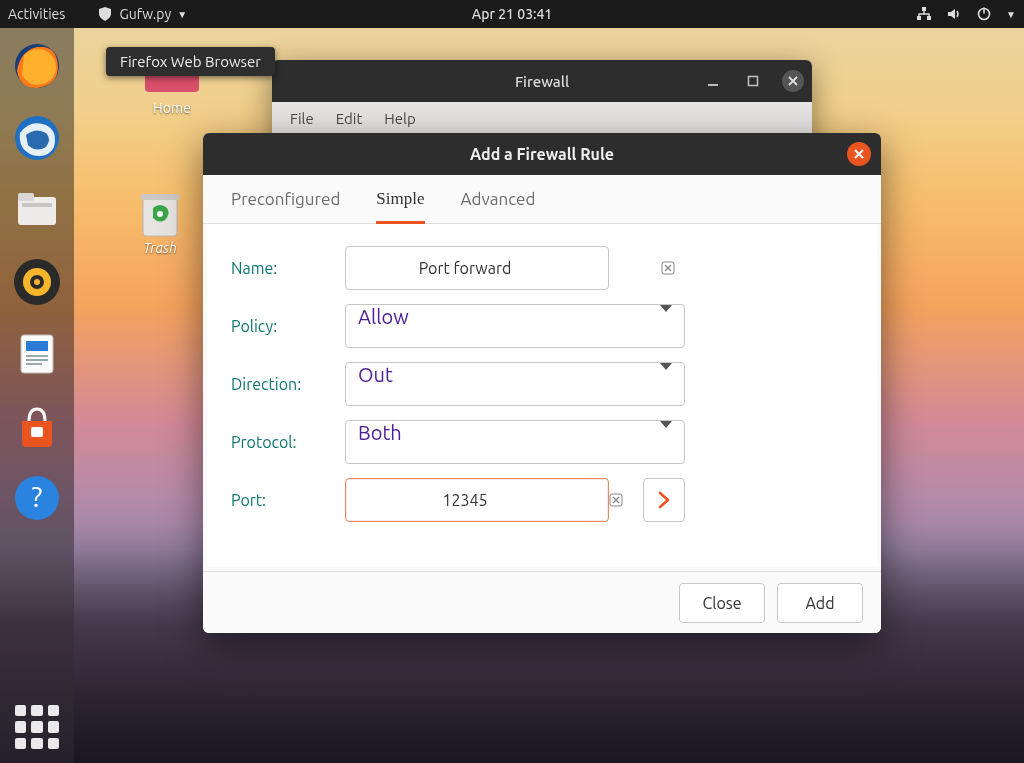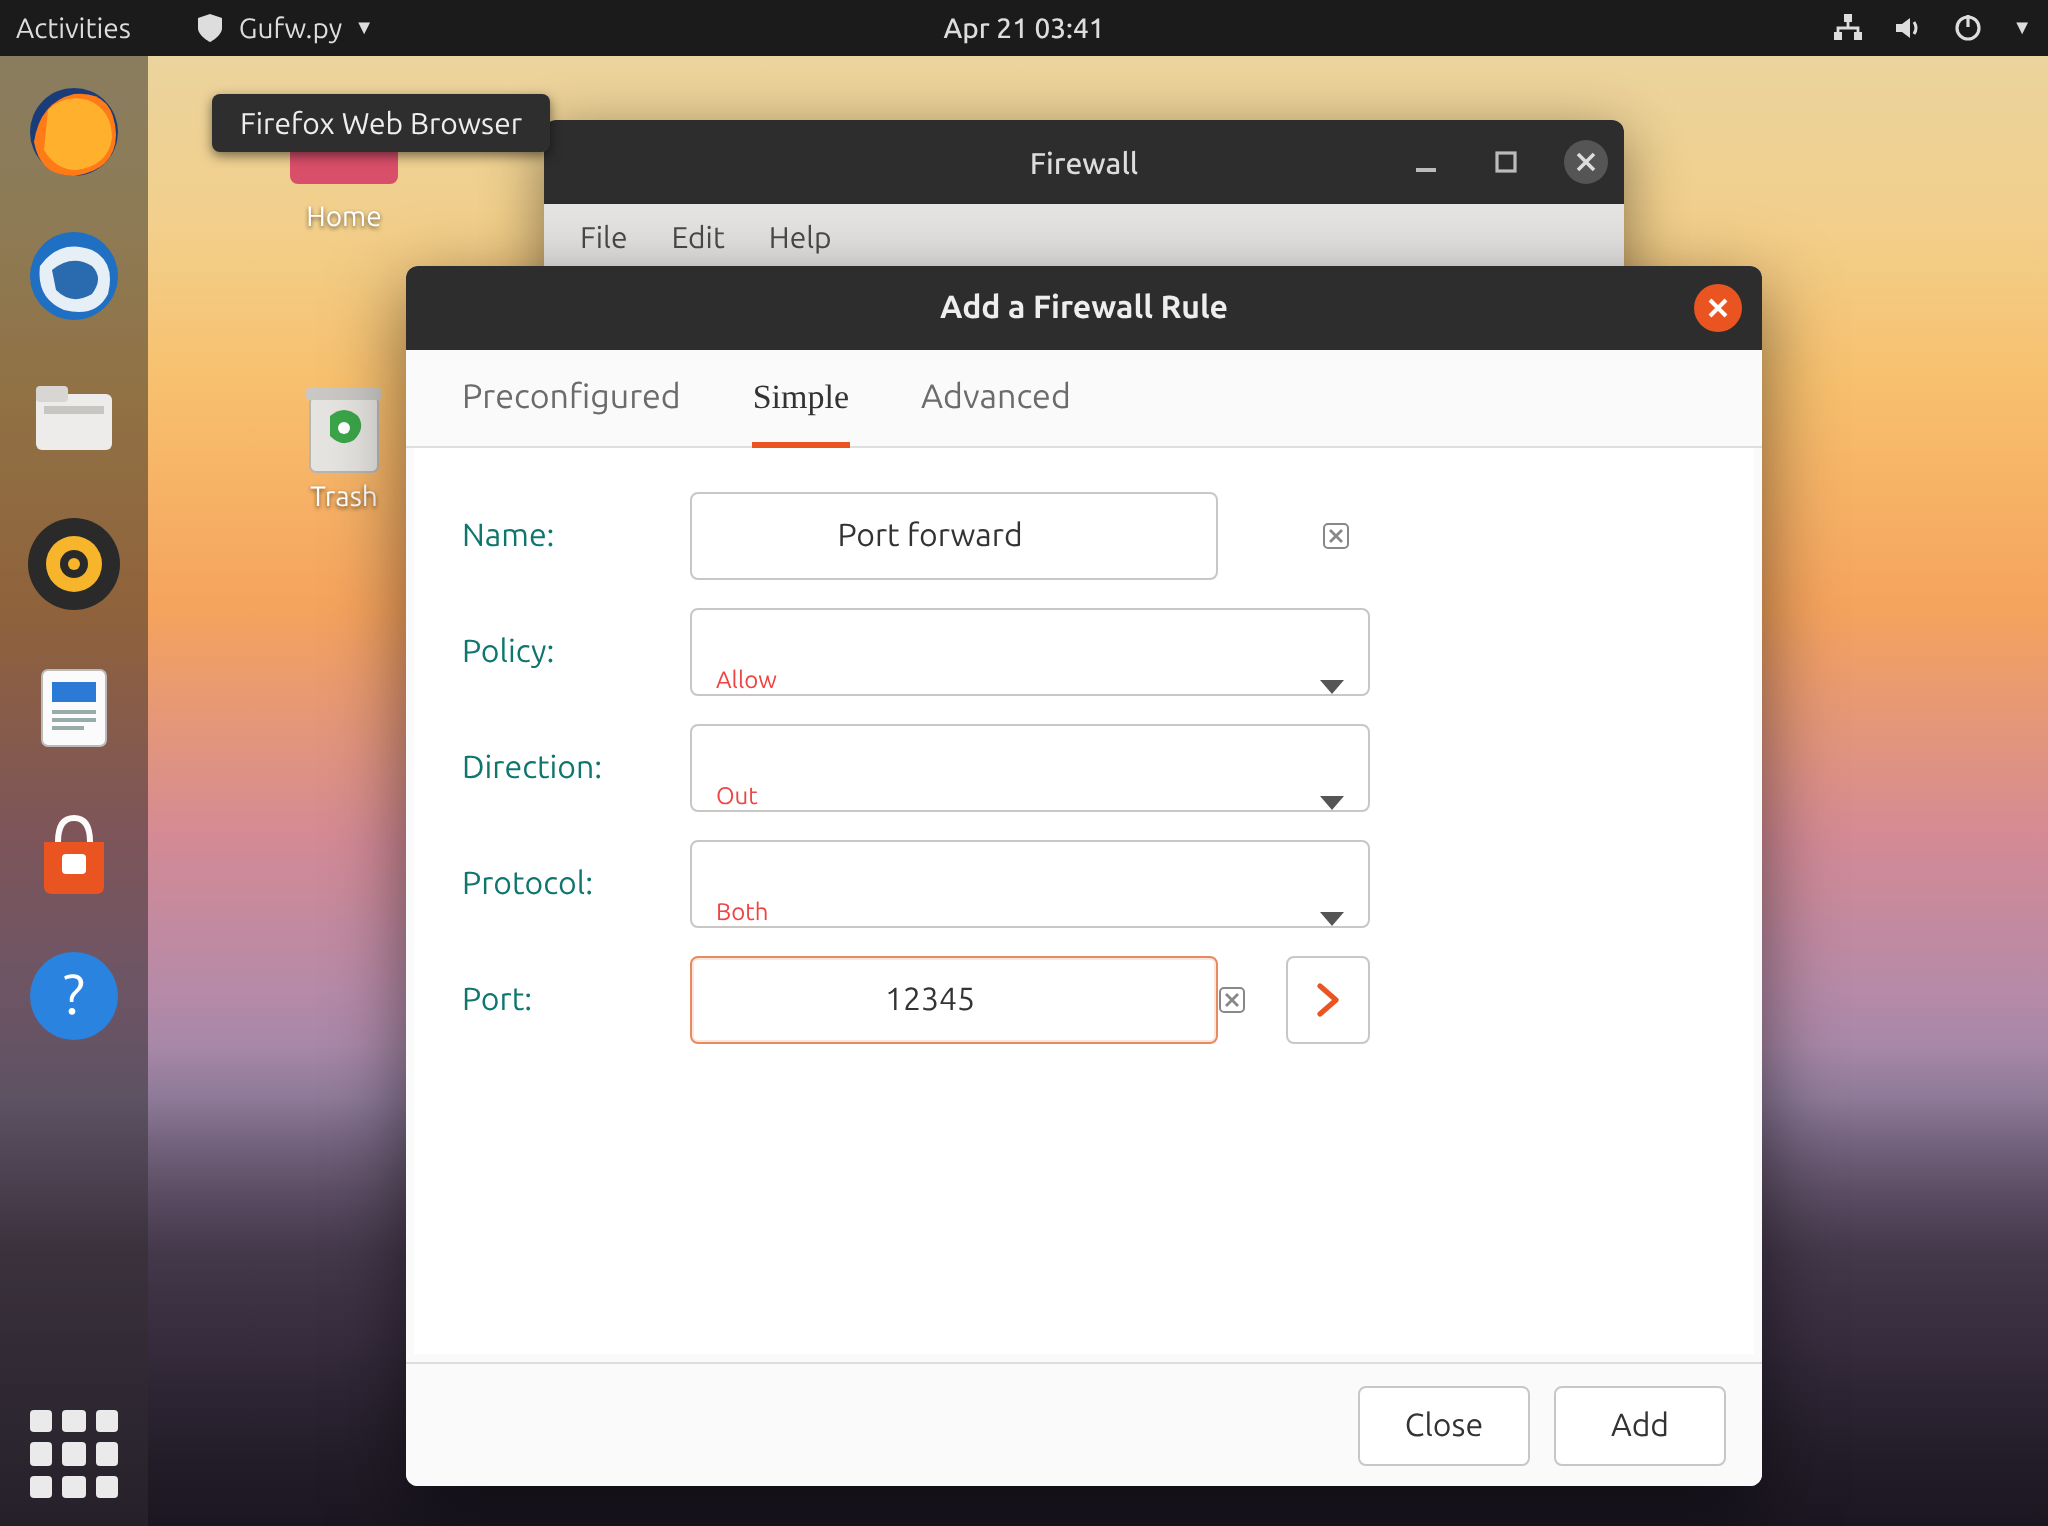--- a/index.html
+++ b/index.html
@@ -52,21 +52,21 @@
     height:42px; background:#2d2d2d; color:#ddd; display:flex; align-items:center; justify-content:center;
     position:relative; font-weight:500; font-size:15px;
   }
   .fw-titlebar .win-controls { position:absolute; right:8px; display:flex; gap:18px; align-items:center; }
   .win-btn { width:22px; height:22px; border-radius:50%; display:flex; align-items:center; justify-content:center; color:#ccc; font-size:14px; }
   .win-btn.close { background:#555; }
   .fw-menubar { height:34px; background:#e6e4e2; display:flex; align-items:center; gap:22px; padding:0 18px; color:#4a4a4a; font-size:15px; border-bottom:1px solid #d0cec9; }
 
   
   .dialog {
-    position:absolute; top:133px; left:203px; width:678px; height:610px;
+    position:absolute; top:133px; left:203px; width:678px; height:500px;
     background:#ffffff; border-radius:6px; box-shadow:0 12px 38px rgba(0,0,0,0.5);
     z-index:30; display:flex; flex-direction:column; overflow:hidden;
   }
   .dlg-titlebar {
     height:42px; background:#2d2d2d; color:#eee; display:flex; align-items:center; justify-content:center;
     position:relative; font-weight:600; font-size:16px;
   }
   .dlg-close {
     position:absolute; right:10px; top:9px; width:24px; height:24px; border-radius:50%;
     background:#e95420; display:flex; align-items:center; justify-content:center; color:#fff; font-size:13px;
@@ -83,21 +83,21 @@
   .fld-label { color:#0f766e; font-size:16px; align-self:center; }
   .fld-row { display:flex; align-items:center; gap:10px; }
   .text-input {
     flex:1; height:44px; border:1px solid #c9c7c4; border-radius:4px; padding:0 36px 0 12px;
     font-size:16px; color:#333; background:#fff; max-width:340px; position:relative;text-align:center;
   }
   .input-wrap { position:relative; display:inline-block; width:340px; }
   .input-wrap .clear { position:absolute; right:10px; top:50%; transform:translateY(-50%); color:#888; font-size:13px; }
   .select {
     width:340px; height:44px; border:1px solid #c9c7c4; border-radius:4px; padding:0 12px;
-    display:flex; align-items:flex-end; justify-content:space-between; font-size:12px; color:#ef4444; background:#fff;
+    display:flex; align-items:flex-start; justify-content:space-between; font-size:20px; color:#4c1d95; background:#fff;
   }
   .port-row { display:flex; align-items:center; gap:10px; }
   .port-row .input-wrap { width:288px; }
   .port-row .text-input { max-width:288px; border:1.5px solid #e58b5f; box-shadow:0 0 0 1px rgba(233,84,32,0.15) inset; }
   .chev-btn { width:42px; height:44px; border:1px solid #c9c7c4; border-radius:4px; display:flex; align-items:center; justify-content:center; background:#fff; }
   .dlg-footer {
     height:62px; border-top:1px solid #e0dedc; display:flex; align-items:center; justify-content:flex-end;
     gap:12px; padding:0 18px; background:#fafafa;
   }
   .btn {
@@ -225,21 +225,21 @@
 
 <div class="desktop-icon" style="top:48px; left:132px;">
   <div class="ic">
     <svg width="58" height="48" viewBox="0 0 58 48">
         <rect x="2" y="12" width="54" height="32" rx="4" fill="#d94f6a"></rect>
         <rect x="2" y="6" width="22" height="10" rx="3" fill="#c44560"></rect>
       </svg>
   </div>
   <div>Home</div>
 </div>
-<div class="desktop-icon" style="top:188px; left:132px;">
+<div class="desktop-icon" style="top:188px; left:120px;font-style:italic;">
   <div class="ic">
     <svg width="58" height="54" viewBox="0 0 58 54">
         <rect x="12" y="10" width="34" height="38" rx="3" fill="#e6e4e0" stroke="#b8b6b2"></rect>
         <rect x="10" y="6" width="38" height="6" rx="2" fill="#cac8c4"></rect>
         <path d="M22 20 Q29 14 36 20 Q40 26 34 32 Q28 36 22 30 Z" fill="#3ba549"></path>
         <path d="M26 22 L32 28 M32 22 L26 28" stroke="#fff" stroke-width="0"></path>
         <circle cx="29" cy="26" r="3" fill="#fff"></circle>
         <path d="M24 18 L20 22 M34 18 L38 22 M29 34 L29 38" stroke="#3ba549" stroke-width="0"></path>
       </svg>
   </div>

